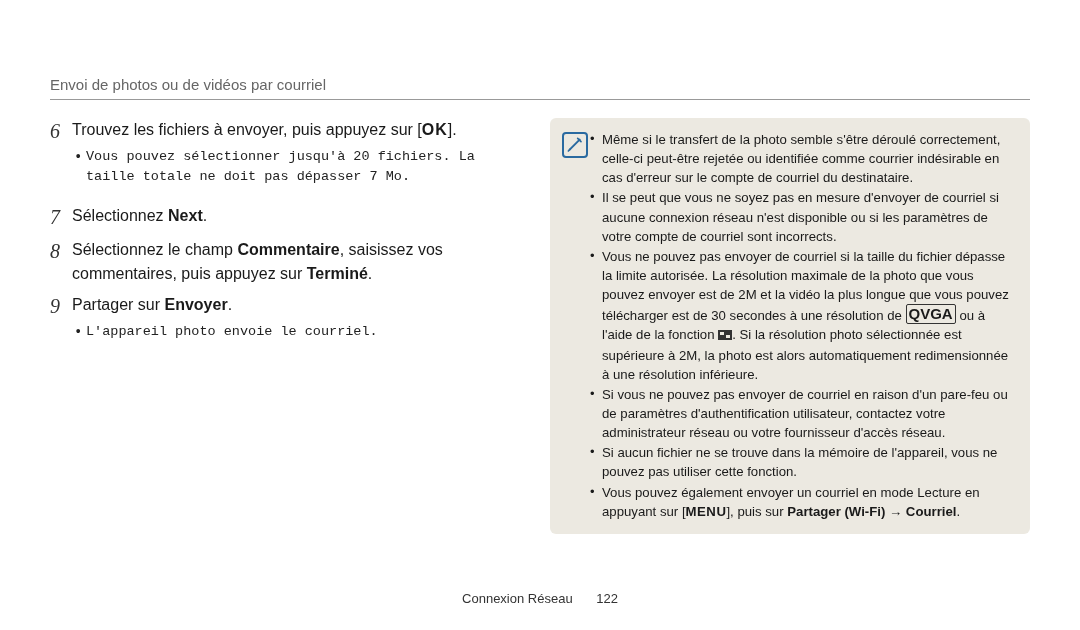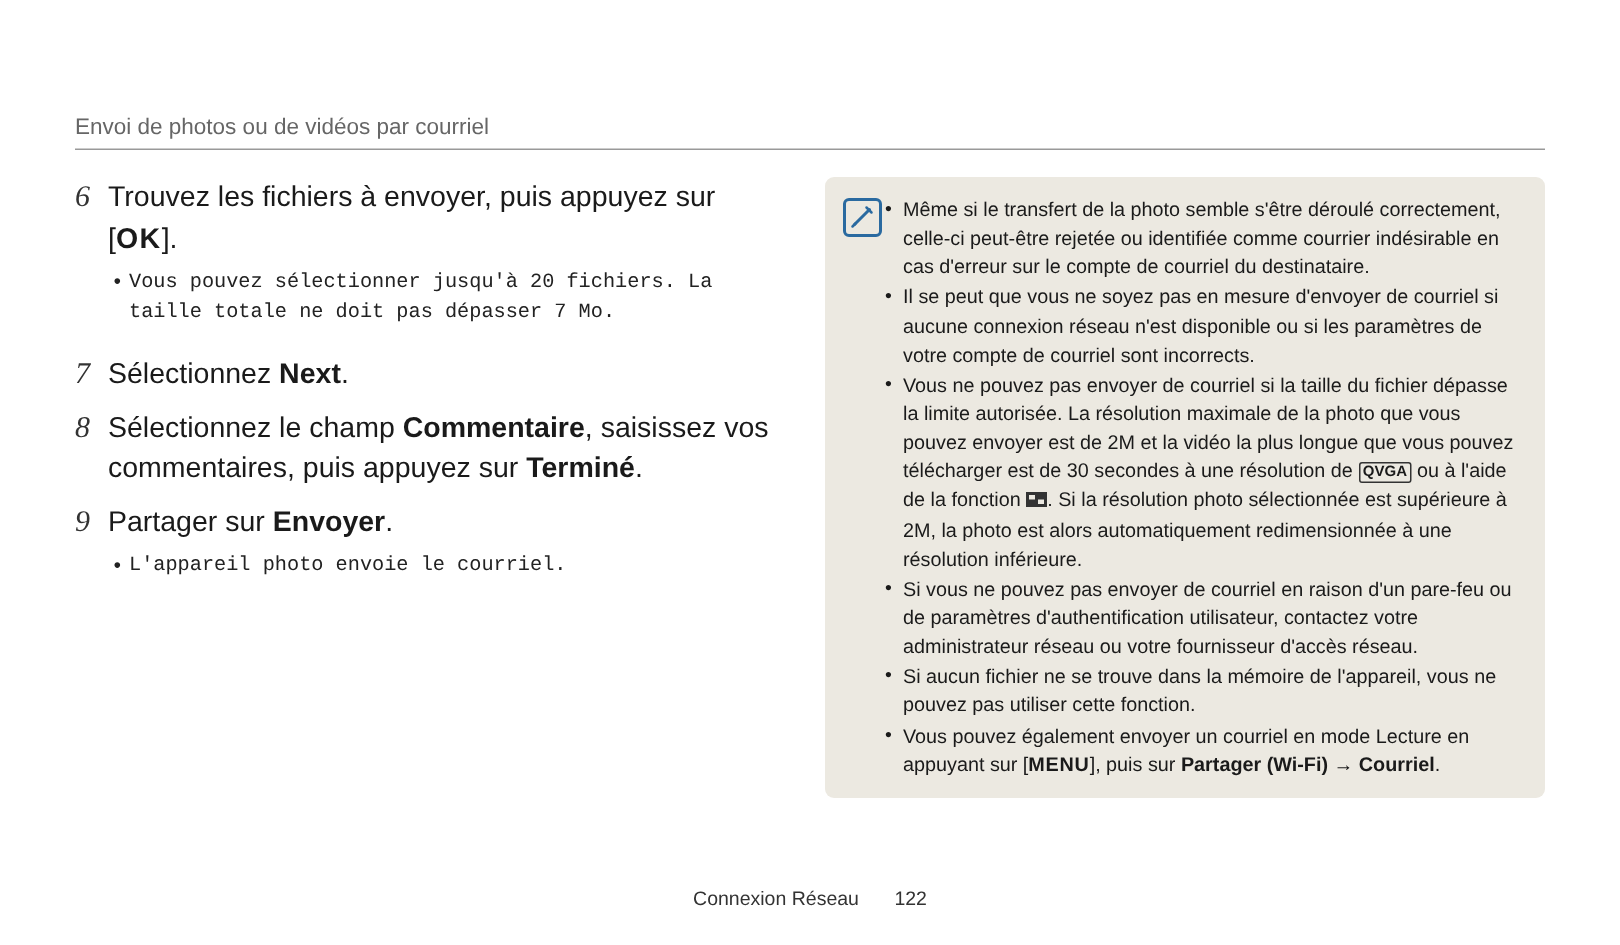--- a/index.html
+++ b/index.html
@@ -52,21 +52,21 @@
     font-weight: 400;
     font-family: Georgia, "Times New Roman", serif;
     color: #333;
     line-height: 1.3;
   }
   .step-body {
     flex: 1;
     line-height: 1.45;
   }
   .step-title {
-    font-size: 19px;
+    font-size: 16px;
   }
   .step-title .ok-bracket {
     font-weight: 400;
   }
   .step-title .ok-key {
     font-weight: 700;
     letter-spacing: 1px;
     font-family: Arial, sans-serif;
   }
   .step-title strong {
@@ -129,21 +129,21 @@
   .info-list li::before {
     content: "•";
     position: absolute;
     left: 2px;
     top: 0;
     font-size: 13px;
   }
   .inline-tag {
     border: 1px solid #333;
     font-weight: 700;
-    font-size: 10px;
+    font-size: 15px;
     padding: 0 2px;
     border-radius: 2px;
     display: inline-block;
     line-height: 1.2;
     vertical-align: 1px;
   }
   .inline-fraction-icon {
     display: inline-block;
     vertical-align: -1px;
   }

